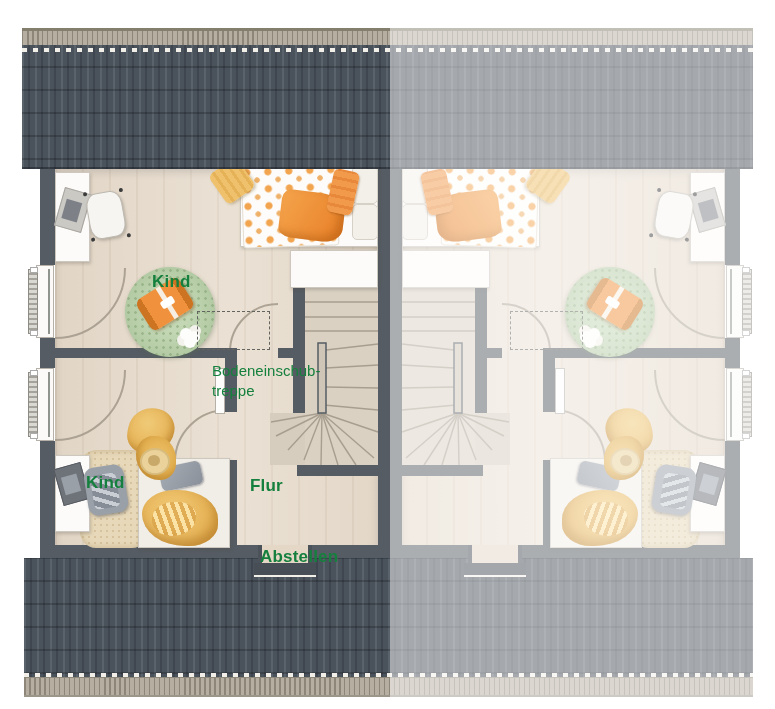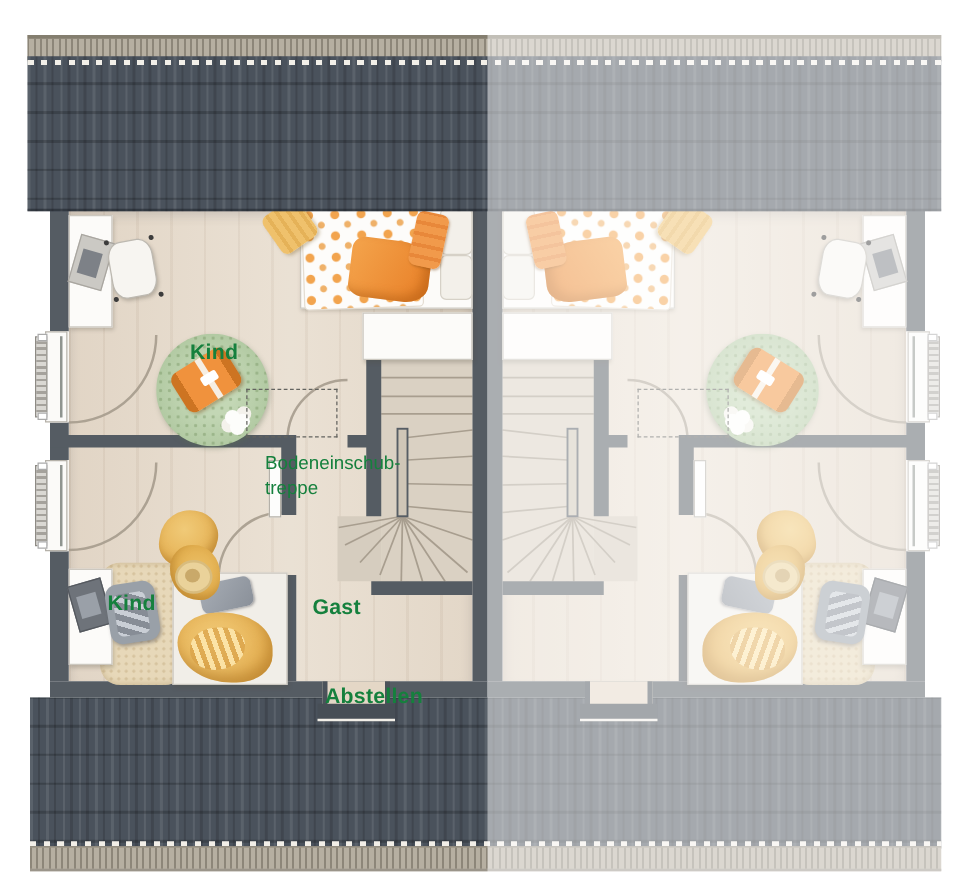--- a/index.html
+++ b/index.html
@@ -324,18 +324,18 @@
     <div class="furn gray-pillow"></div>
     <div class="furn yellow-blanket"></div>
     <div class="furn clothes-a"></div>
     <div class="furn clothes-b"></div>
     <div class="furn hat"></div>
   </div>
     <div class="u fade"></div>
 
   <div class="lbl lbl-kind">Kind</div>
   <div class="lbl lbl-gast">Kind</div>
-  <div class="lbl lbl-flur">Gast</div>
+  <div class="lbl lbl-flur">Flur</div>
   <div class="lbl lbl-abstellen">Abstellen</div>
   <div class="lbl lbl-attic">Bodeneinschub-
 treppe</div>
 
 </div>
 
 </body></html>

